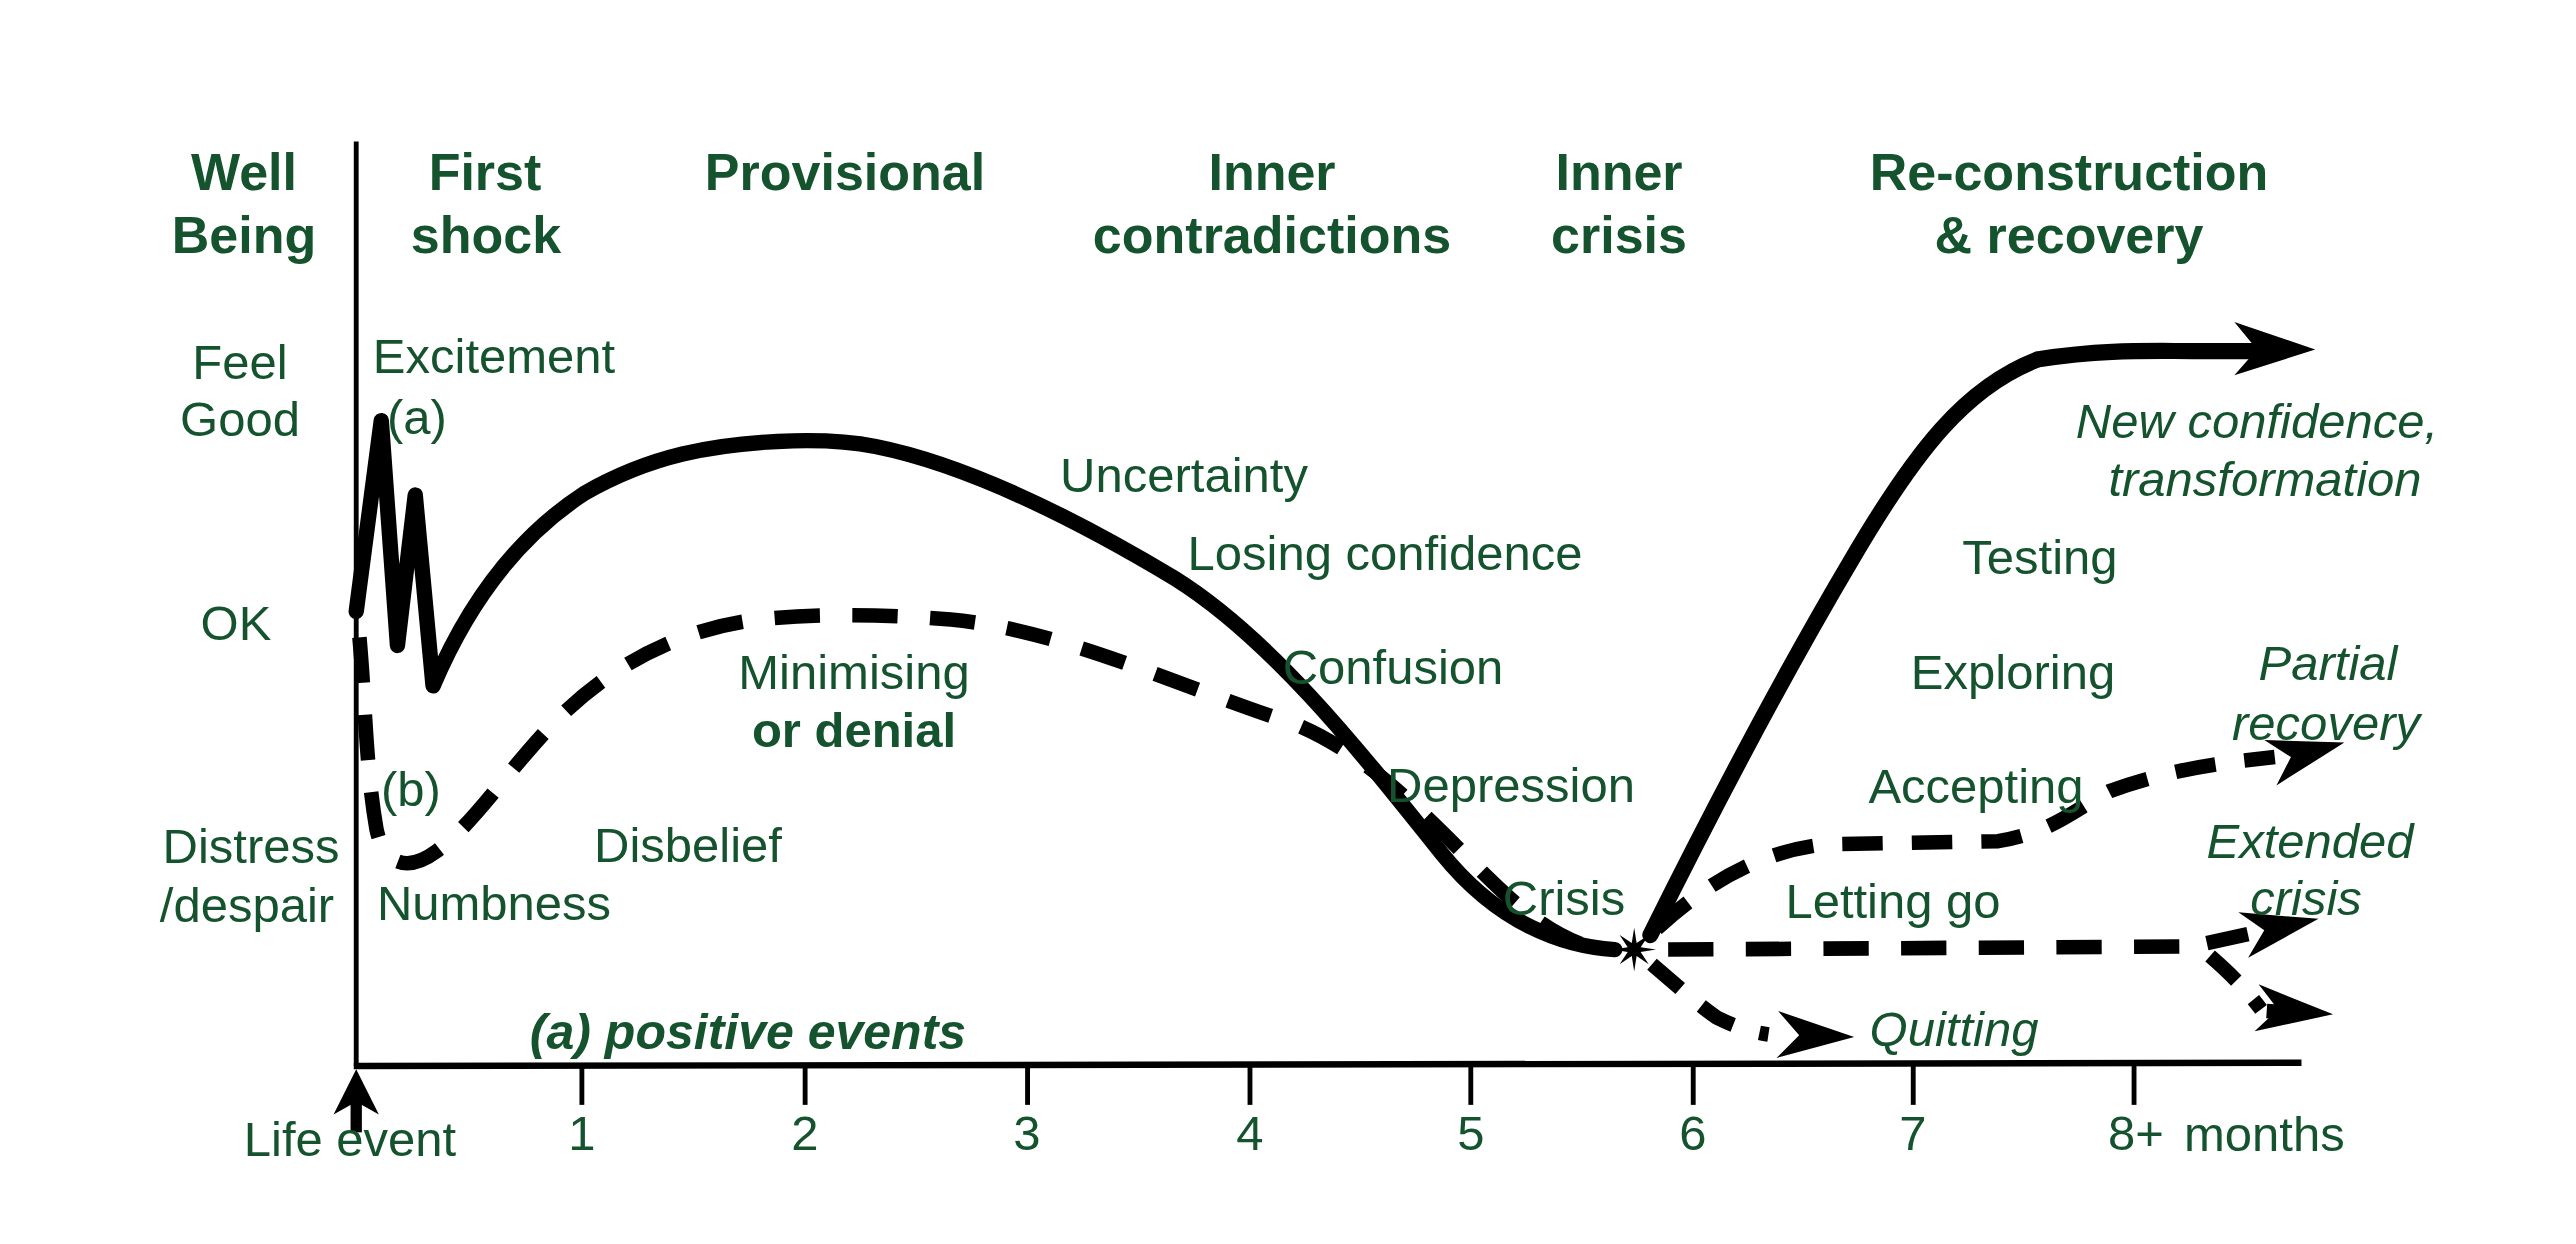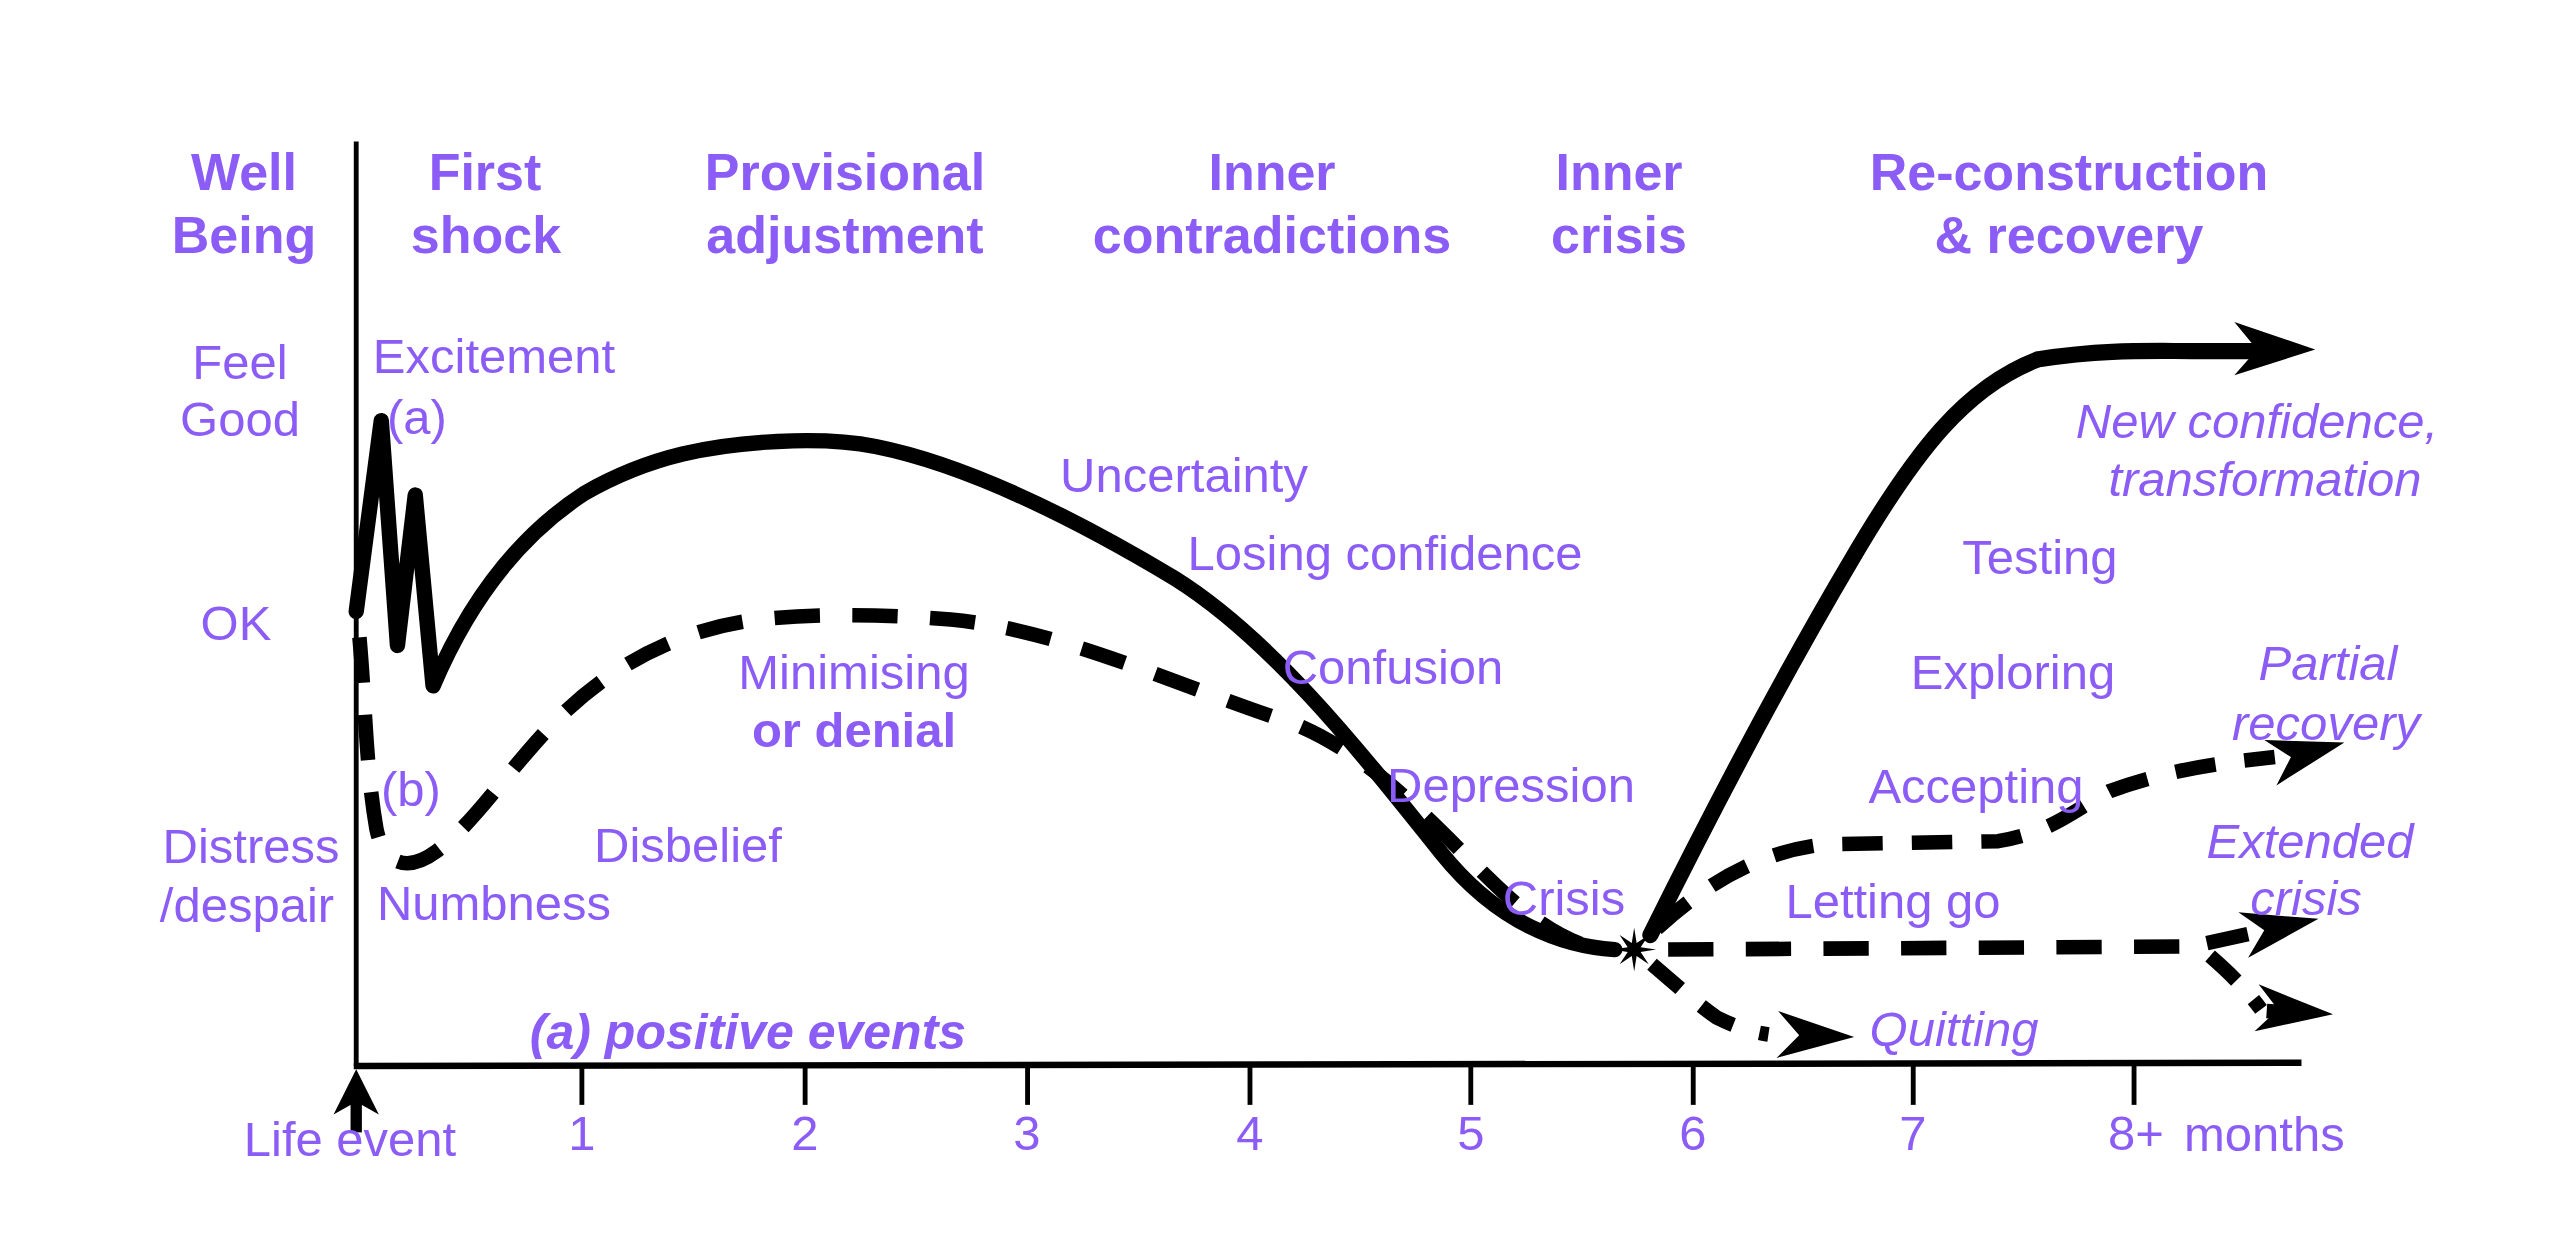--- a/index.html
+++ b/index.html
@@ -11,21 +11,21 @@
     color:#000;
     overflow:hidden;
   }
   .figure svg{position:absolute;left:0;top:0;}
   .lbl{
     position:absolute;
     transform:translate(-50%,-50%);
     white-space:nowrap;
     font-size:49px;
     line-height:1;
-    color:#8b5cf6;
+    color:#14532d;
     text-align:center;
   }
   .hdr{font-weight:bold;font-size:52px;}
   .it{font-style:italic;}
   .bit{font-style:italic;font-weight:bold;font-size:50px;}
   .num{font-size:49px;}
   .left-align{transform:translate(0,-50%);text-align:left;}
 </style>
 </head>
 <body>
@@ -98,21 +98,20 @@
 
   <div class="lbl" style="left:240px;top:362px;">Feel</div>
   <div class="lbl" style="left:240px;top:419px;">Good</div>
   <div class="lbl" style="left:236px;top:623px;">OK</div>
   <div class="lbl" style="left:251px;top:846px;">Distress</div>
   <div class="lbl" style="left:247px;top:905px;">/despair</div>
 
   <div class="lbl hdr" style="left:485px;top:172px;">First</div>
   <div class="lbl hdr" style="left:486px;top:235px;">shock</div>
   <div class="lbl hdr" style="left:845px;top:172px;">Provisional</div>
-  <div class="lbl hdr" style="left:845px;top:235px;">adjustment</div>
   <div class="lbl hdr" style="left:1272px;top:172px;">Inner</div>
   <div class="lbl hdr" style="left:1272px;top:235px;">contradictions</div>
   <div class="lbl hdr" style="left:1619px;top:172px;">Inner</div>
   <div class="lbl hdr" style="left:1619px;top:235px;">crisis</div>
   <div class="lbl hdr" style="left:2069px;top:235px;">&amp; recovery</div>
   <div class="lbl hdr" style="left:2069px;top:172px;">Re-construction</div>
 
   <div class="lbl" style="left:494px;top:356px;">Excitement</div>
   <div class="lbl" style="left:417px;top:417px;">(a)</div>
   <div class="lbl" style="left:1184px;top:475px;">Uncertainty</div>

